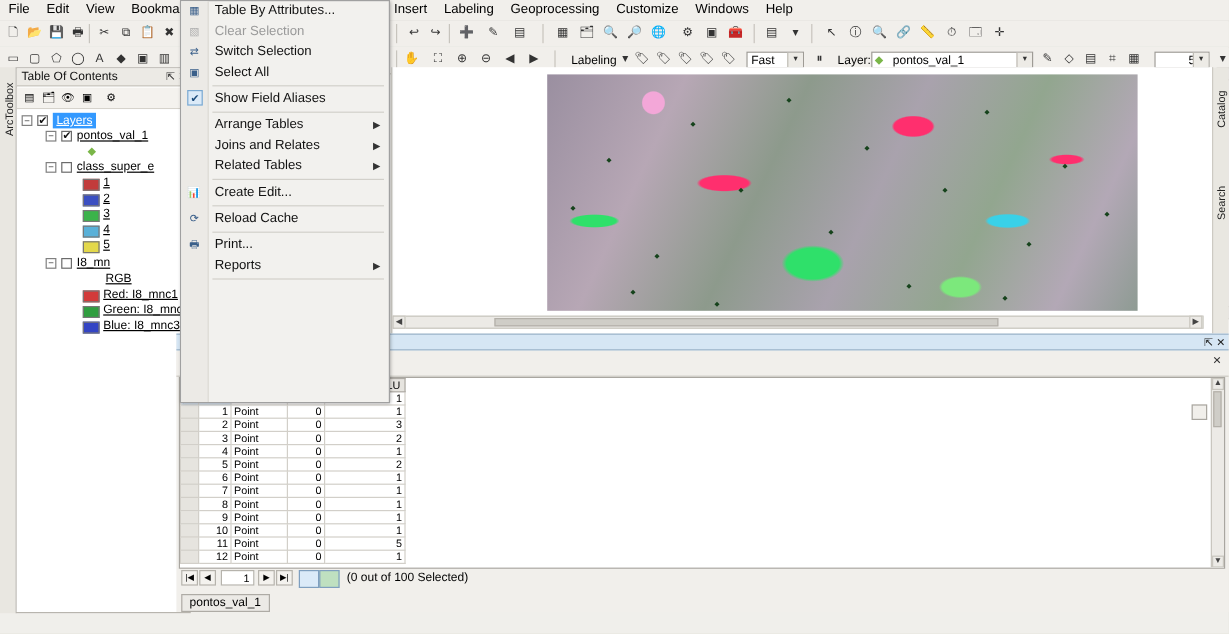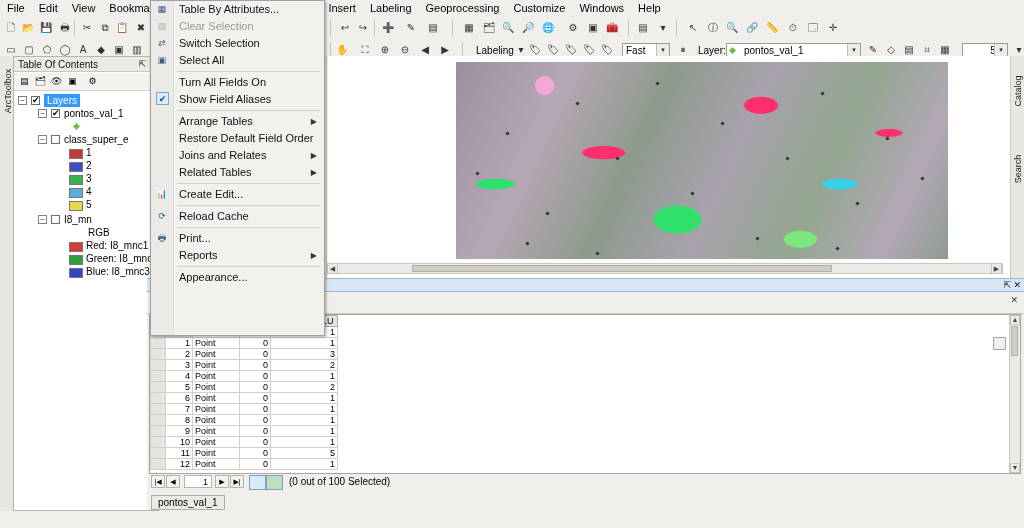--- a/index.html
+++ b/index.html
@@ -117,21 +117,21 @@
   .cbx {
     position: absolute; width: 9px; height: 9px; top: 2px;
     border: 1px solid #6b6b6b; background: #fff;
     box-sizing: border-box;
   }
   .cbx.checked::after {
     content: "✔";
     position: absolute; left: 0px; top: -3px;
     font-size: 9px; color: #111;
   }
-  .tlabel { position: absolute; top: 0; }
+  .tlabel { position: absolute; top: 0; text-decoration: underline; }
   .tlabel.sel { background: #3399ff; color: #fff; padding: 0 3px; }
   .swatch { position: absolute; width: 12px; height: 8px; top: 3px; border: 1px solid #777; }
   .dot { position: absolute; width: 5px; height: 5px; top: 4px; background: #7ab648; transform: rotate(45deg); }
 
   
   .maparea {
     position: absolute; top: 56px; left: 326px; width: 698px; height: 222px;
     background: #ffffff;
     border-left: 1px solid #c9c6bf;
     overflow: hidden;
@@ -730,37 +730,31 @@
       <span>Switch Selection</span>
     </div>
     <div class="ctxitem">
       <span class="ctx-icon">▣</span>
       <span>Select All</span>
     </div>
 
     <div class="ctxsep"></div>
 
     <div class="ctxitem">
-      <span>Turn All Fields On</span>
-    </div>
-    <div class="ctxitem">
       <span class="ctx-check">✔</span>
       <span>Show Field Aliases</span>
     </div>
 
     <div class="ctxsep"></div>
 
     <div class="ctxitem">
       <span>Arrange Tables</span>
       <span class="ctx-arrow">▶</span>
     </div>
     <div class="ctxitem">
-      <span>Restore Default Field Order</span>
-    </div>
-    <div class="ctxitem">
       <span>Joins and Relates</span>
       <span class="ctx-arrow">▶</span>
     </div>
     <div class="ctxitem">
       <span>Related Tables</span>
       <span class="ctx-arrow">▶</span>
     </div>
 
     <div class="ctxsep"></div>
 
@@ -782,19 +776,16 @@
       <span class="ctx-icon">🖶</span>
       <span>Print...</span>
     </div>
     <div class="ctxitem">
       <span>Reports</span>
       <span class="ctx-arrow">▶</span>
     </div>
 
     <div class="ctxsep"></div>
 
-    <div class="ctxitem">
-      <span>Appearance...</span>
-    </div>
   </div>
 
 
 </div>
 
 </body></html>

